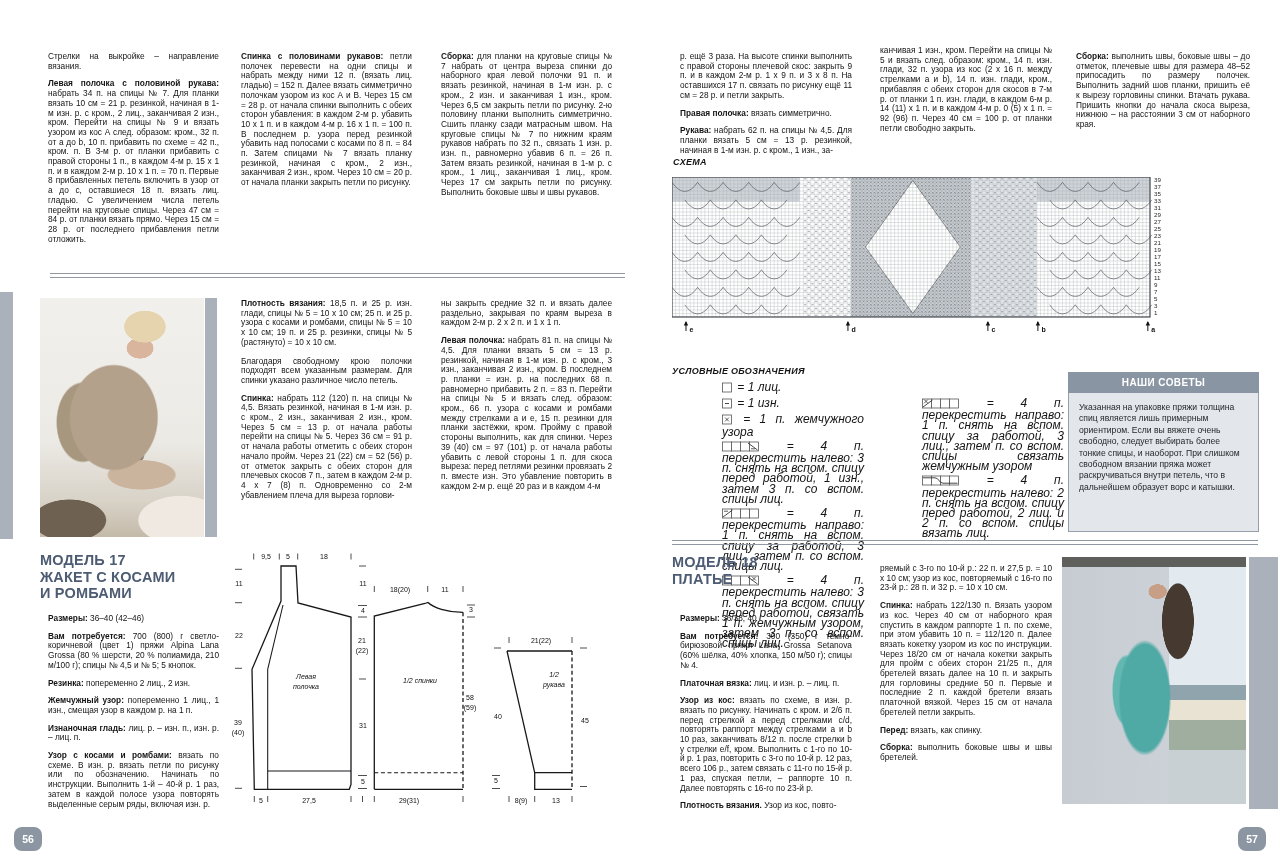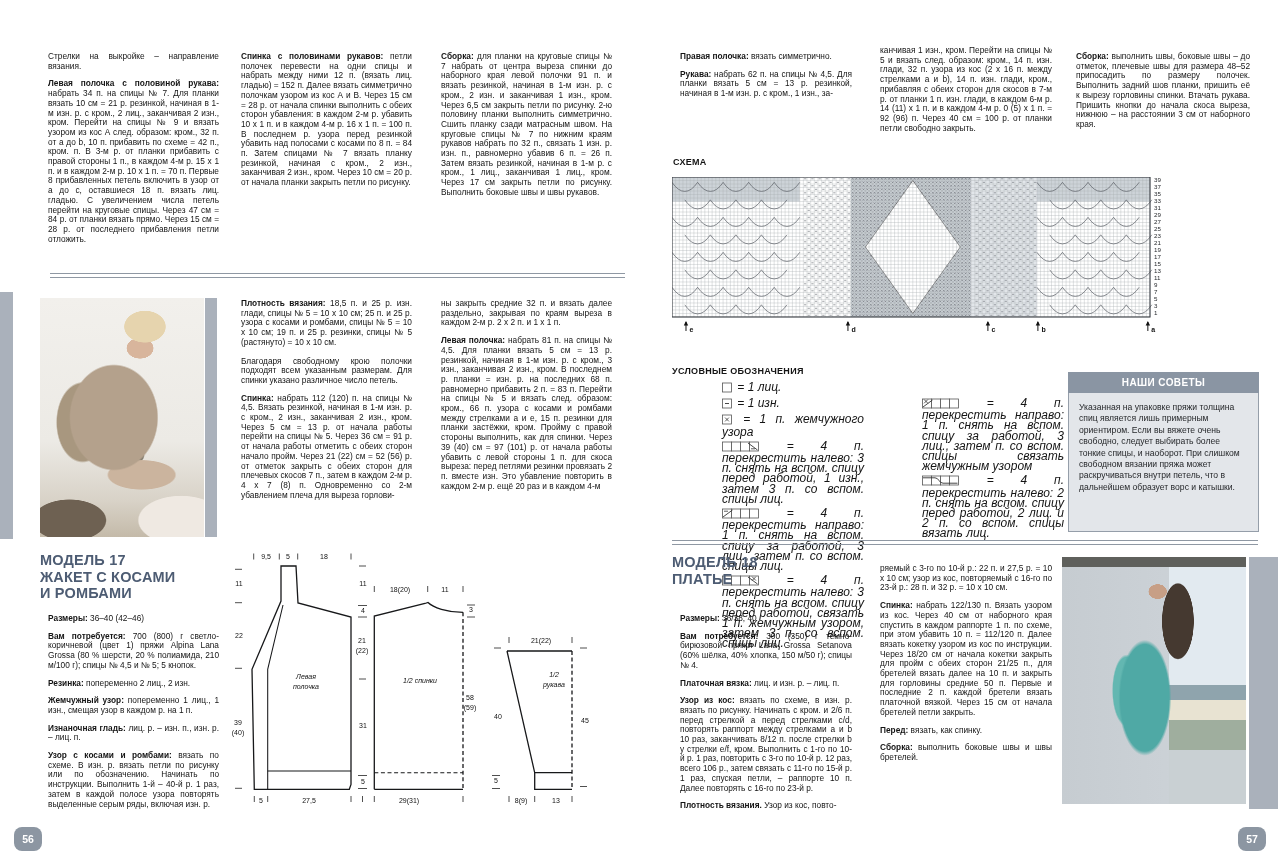--- a/index.html
+++ b/index.html
@@ -9,21 +9,21 @@
   .col{font-size:8.3px;line-height:9.7px;text-align:justify;}
   .para{margin:8px;}
   .para.gap{margin-top:9px;}
   .para b{font-weight:bold;}
   .mtitle{font-weight:bold;font-size:14.5px;line-height:16.5px;color:#4d5c73;
           white-space:pre-line;letter-spacing:.2px;}
   .rule{height:3px;border-top:1.4px solid #8f98a3;border-bottom:1.4px solid #8f98a3;}
   .graybar{background:#aab1bb;}
   .pagenum{background:#8c96a2;color:#fff;font-weight:bold;font-size:10.5px;
            border-radius:8px;display:flex;align-items:center;justify-content:center;}
-  .slabel{font-weight:bold;font-size:9px;letter-spacing:.3px;}
+  .slabel{font-weight:bold;font-style:italic;font-size:9px;letter-spacing:.3px;}
   .leg{margin:0 0 4px 4px;font-style:italic;font-size:12px;line-height:10.2px;text-align:justify;padding-left:46px;}
   .leg .sym{display:inline-block;vertical-align:-2px;margin-right:1px;}
   #tips{border:1px solid #959ea9;background:#e3e6ea;}
   #tips .tipshead{background:#8a95a3;color:#fff;font-weight:bold;font-size:10px;
        letter-spacing:.4px;height:21px;display:flex;align-items:center;justify-content:center;margin:-1px -1px 0 -1px;}
   #tips .tipsbody{padding:9px 10px;font-size:8.6px;line-height:11.4px;color:#26282b;}
   svg text{font-family:"Liberation Sans",sans-serif;}
   .dlab{font-size:7px;fill:#111;}
   .dlab.it{font-style:italic;}
   .cnum{font-size:6.2px;fill:#25282c;}
@@ -148,20 +148,21 @@
         <text class="dlab it" x="78" y="138" text-anchor="middle">полочка</text>
         <text class="dlab it" x="192" y="132" text-anchor="middle">1/2 спинки</text>
         <text class="dlab it" x="326" y="126" text-anchor="middle">1/2</text>
         <text class="dlab it" x="326" y="136" text-anchor="middle">рукава</text>
       </g>
   </svg>
 
   <div class="abs pagenum" style="left:14px;top:827px;width:28px;height:24px;">56</div>
 
   <div class="abs col" style="left:672px;top:44px;width:188px;">
+      <p class="para">р. ещё 3 раза. На высоте спинки выполнить с правой стороны плечевой скос: закрыть 9 п. и в каждом 2-м р. 1 х 9 п. и 3 х 8 п. На оставшихся 17 п. связать по рисунку ещё 11 см = 28 р. и петли закрыть.</p>
       <p class="para"><b>Правая полочка: </b>вязать симметрично.</p>
       <p class="para"><b>Рукава: </b>набрать 62 п. на спицы № 4,5. Для планки вязать 5 см = 13 р. резинкой, начиная в 1-м изн. р. с кром., 1 изн., за-</p>
     </div>
   <div class="abs col" style="left:872px;top:38px;width:188px;">
       <p class="para">канчивая 1 изн., кром. Перейти на спицы № 5 и вязать след. образом: кром., 14 п. изн. глади, 32 п. узора из кос (2 х 16 п. между стрелками a и b), 14 п. изн. глади, кром., прибавляя с обеих сторон для скосов в 7-м р. от планки 1 п. изн. глади, в каждом 6-м р. 14 (11) х 1 п. и в каждом 4-м р. 0 (5) х 1 п. = 92 (96) п. Через 40 см = 100 р. от планки петли свободно закрыть.</p>
     </div>
   <div class="abs col" style="left:1068px;top:44px;width:190px;">
       <p class="para"><b>Сборка: </b>выполнить швы, боковые швы – до отметок, плечевые швы для размера 48–52 припосадить по размеру полочек. Выполнить задний шов планки, пришить её к вырезу горловины спинки. Втачать рукава. Пришить кнопки до начала скоса выреза, нижнюю – на расстоянии 3 см от наборного края.</p>
     </div>
 

